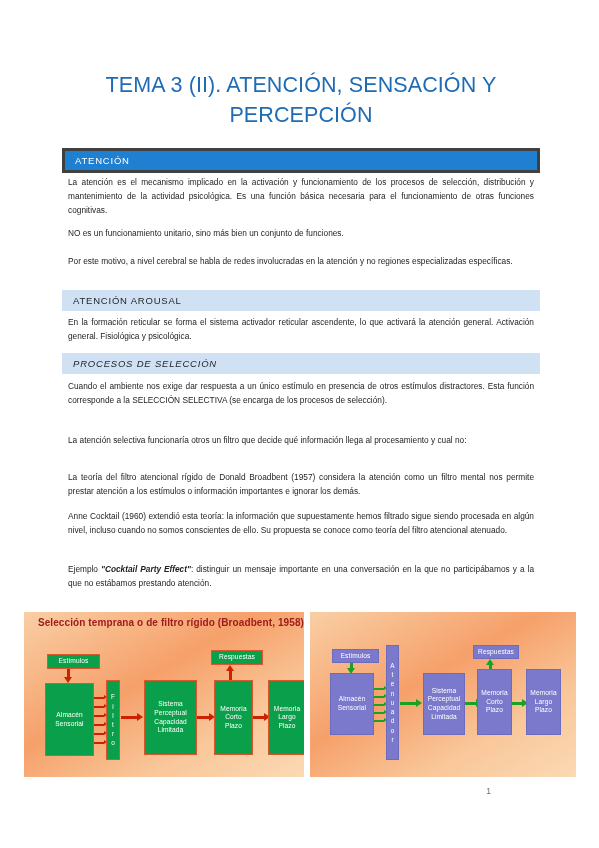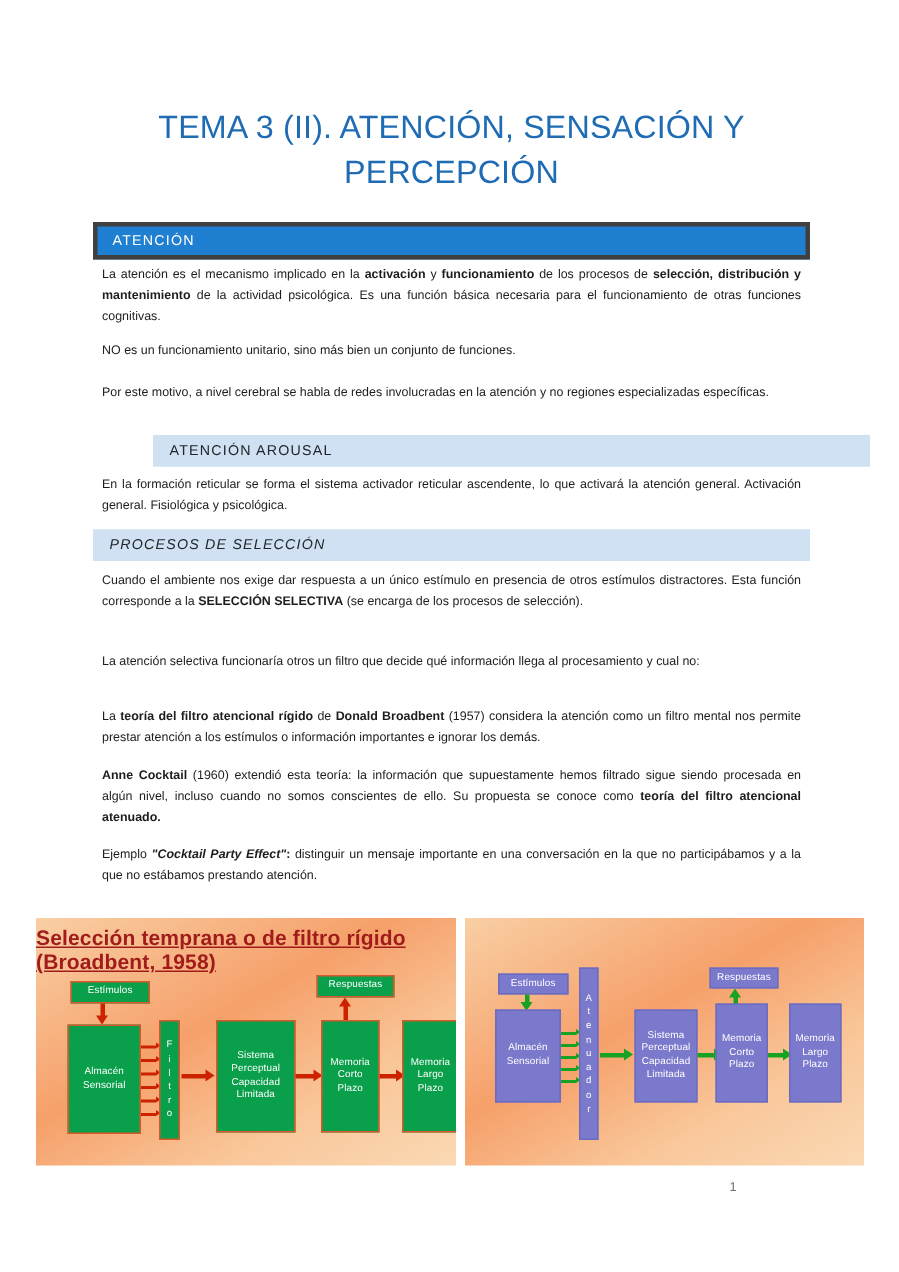--- a/index.html
+++ b/index.html
@@ -61,21 +61,21 @@
   .para {
     position: absolute;
     left: 68px;
     width: 466px;
     font-size: 8.3px;
     line-height: 14.2px;
     text-align: justify;
     color: #1d1d1d;
   }
   .para.nj { text-align: left; }
-  .para b { font-weight: 700; }
+  .para b { font-weight: 400; }
   .para .bi { font-weight: 700; font-style: italic; }
 
   
   .diagram-band {
     position: absolute;
     left: 24px;
     top: 612px;
     width: 552px;
     height: 165px;
     display: flex;
@@ -88,26 +88,25 @@
     overflow: hidden;
   }
   .diagram.left { flex: 0 0 280px; }
   .diagram.right { flex: 0 0 266px; }
 
   .dg-title {
     position: absolute;
     top: 5px;
     left: 0;
     width: 100%;
-    text-align: left;
-    font-size: 14px;
+    text-align: right;
+    font-size: 10px;
     font-weight: 700;
     color: #a01c1c;
     letter-spacing: 0.1px;
-    text-decoration: underline;
   }
   .dg-title.blue { color: #8d1414; }
 
   .node {
     position: absolute;
     box-sizing: border-box;
     display: flex;
     flex-direction: column;
     align-items: center;
     justify-content: center;
@@ -206,21 +205,21 @@
   <div class="sec-bar primary" style="top:148px;">ATENCIÓN</div>
 
   <div class="para" style="top:175px;">
     <span>La atención es el mecanismo implicado en la </span><b>activación</b><span> y </span><b>funcionamiento</b><span> de los procesos de </span><b>selección, distribución y mantenimiento</b><span> de la actividad psicológica. Es una función básica necesaria para el funcionamiento de otras funciones cognitivas.</span>
   </div>
 
   <div class="para nj" style="top:226px;">NO es un funcionamiento unitario, sino más bien un conjunto de funciones.</div>
 
   <div class="para" style="top:254px;">Por este motivo, a nivel cerebral se habla de redes involucradas en la atención y no regiones especializadas específicas.</div>
 
-  <div class="sec-bar light" style="top:290px;margin-left:40px;">ATENCIÓN AROUSAL</div>
+  <div class="sec-bar light" style="top:290px;">ATENCIÓN AROUSAL</div>
 
   <div class="para" style="top:315px;">En la formación reticular se forma el sistema activador reticular ascendente, lo que activará la atención general.  Activación general. Fisiológica y psicológica.</div>
 
   <div class="sec-bar light" style="top:353px;font-style:italic;">PROCESOS DE SELECCIÓN</div>
 
   <div class="para" style="top:379px;">
     <span>Cuando el ambiente nos exige dar respuesta a un único estímulo en presencia de otros estímulos distractores. Esta función corresponde a la </span><b>SELECCIÓN SELECTIVA</b><span> (se encarga de los procesos de selección).</span>
   </div>
 
   <div class="para" style="top:433px;">La atención selectiva funcionaría otros un filtro que decide qué información llega al procesamiento y cual no:</div>

